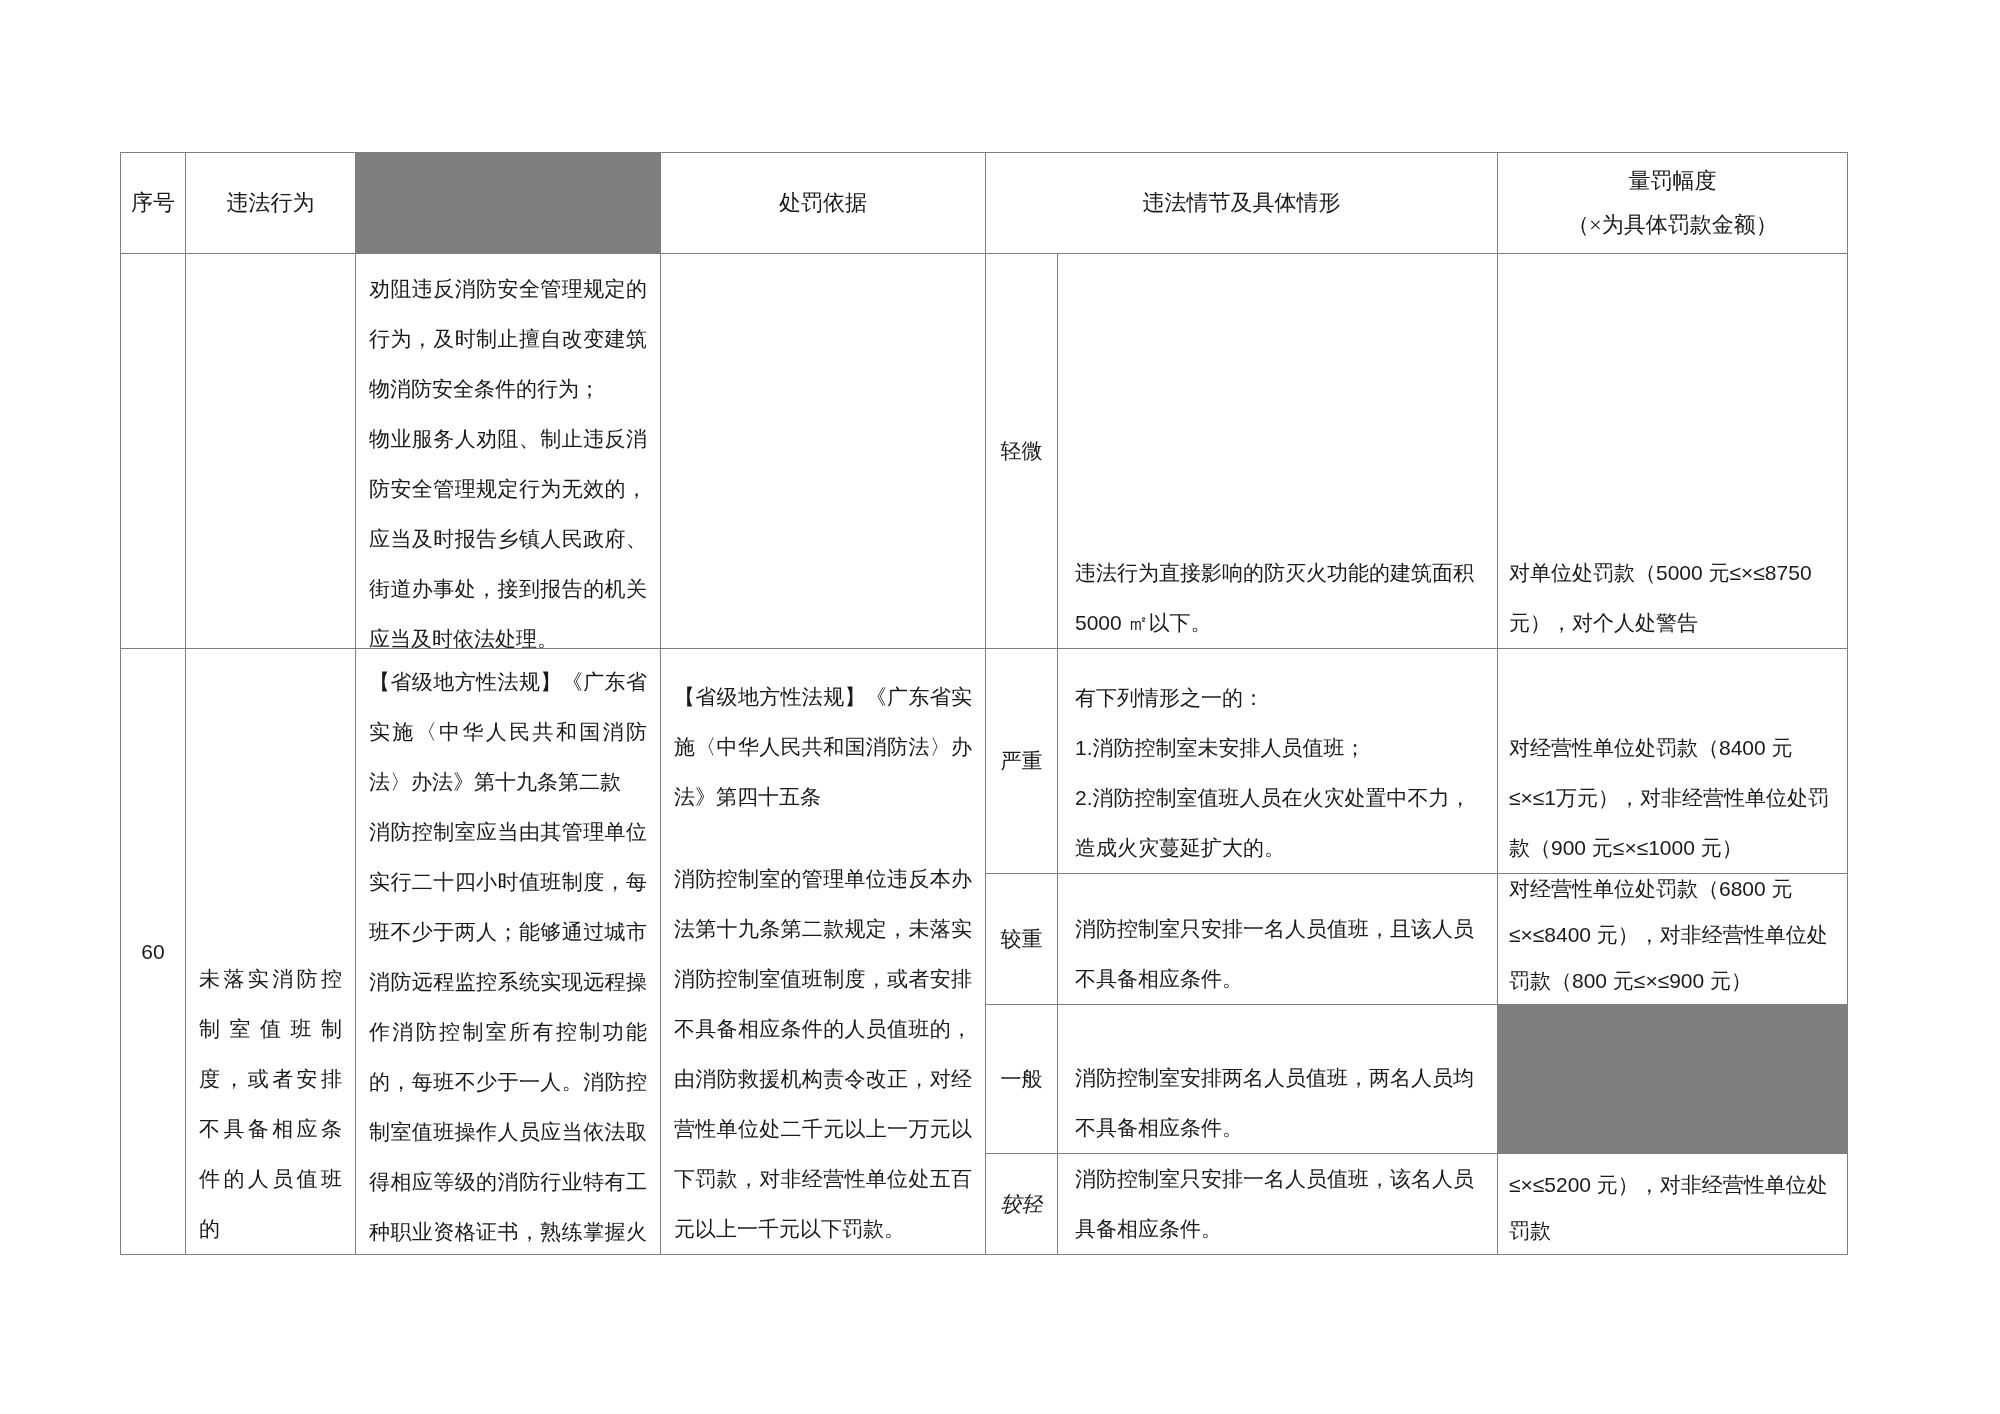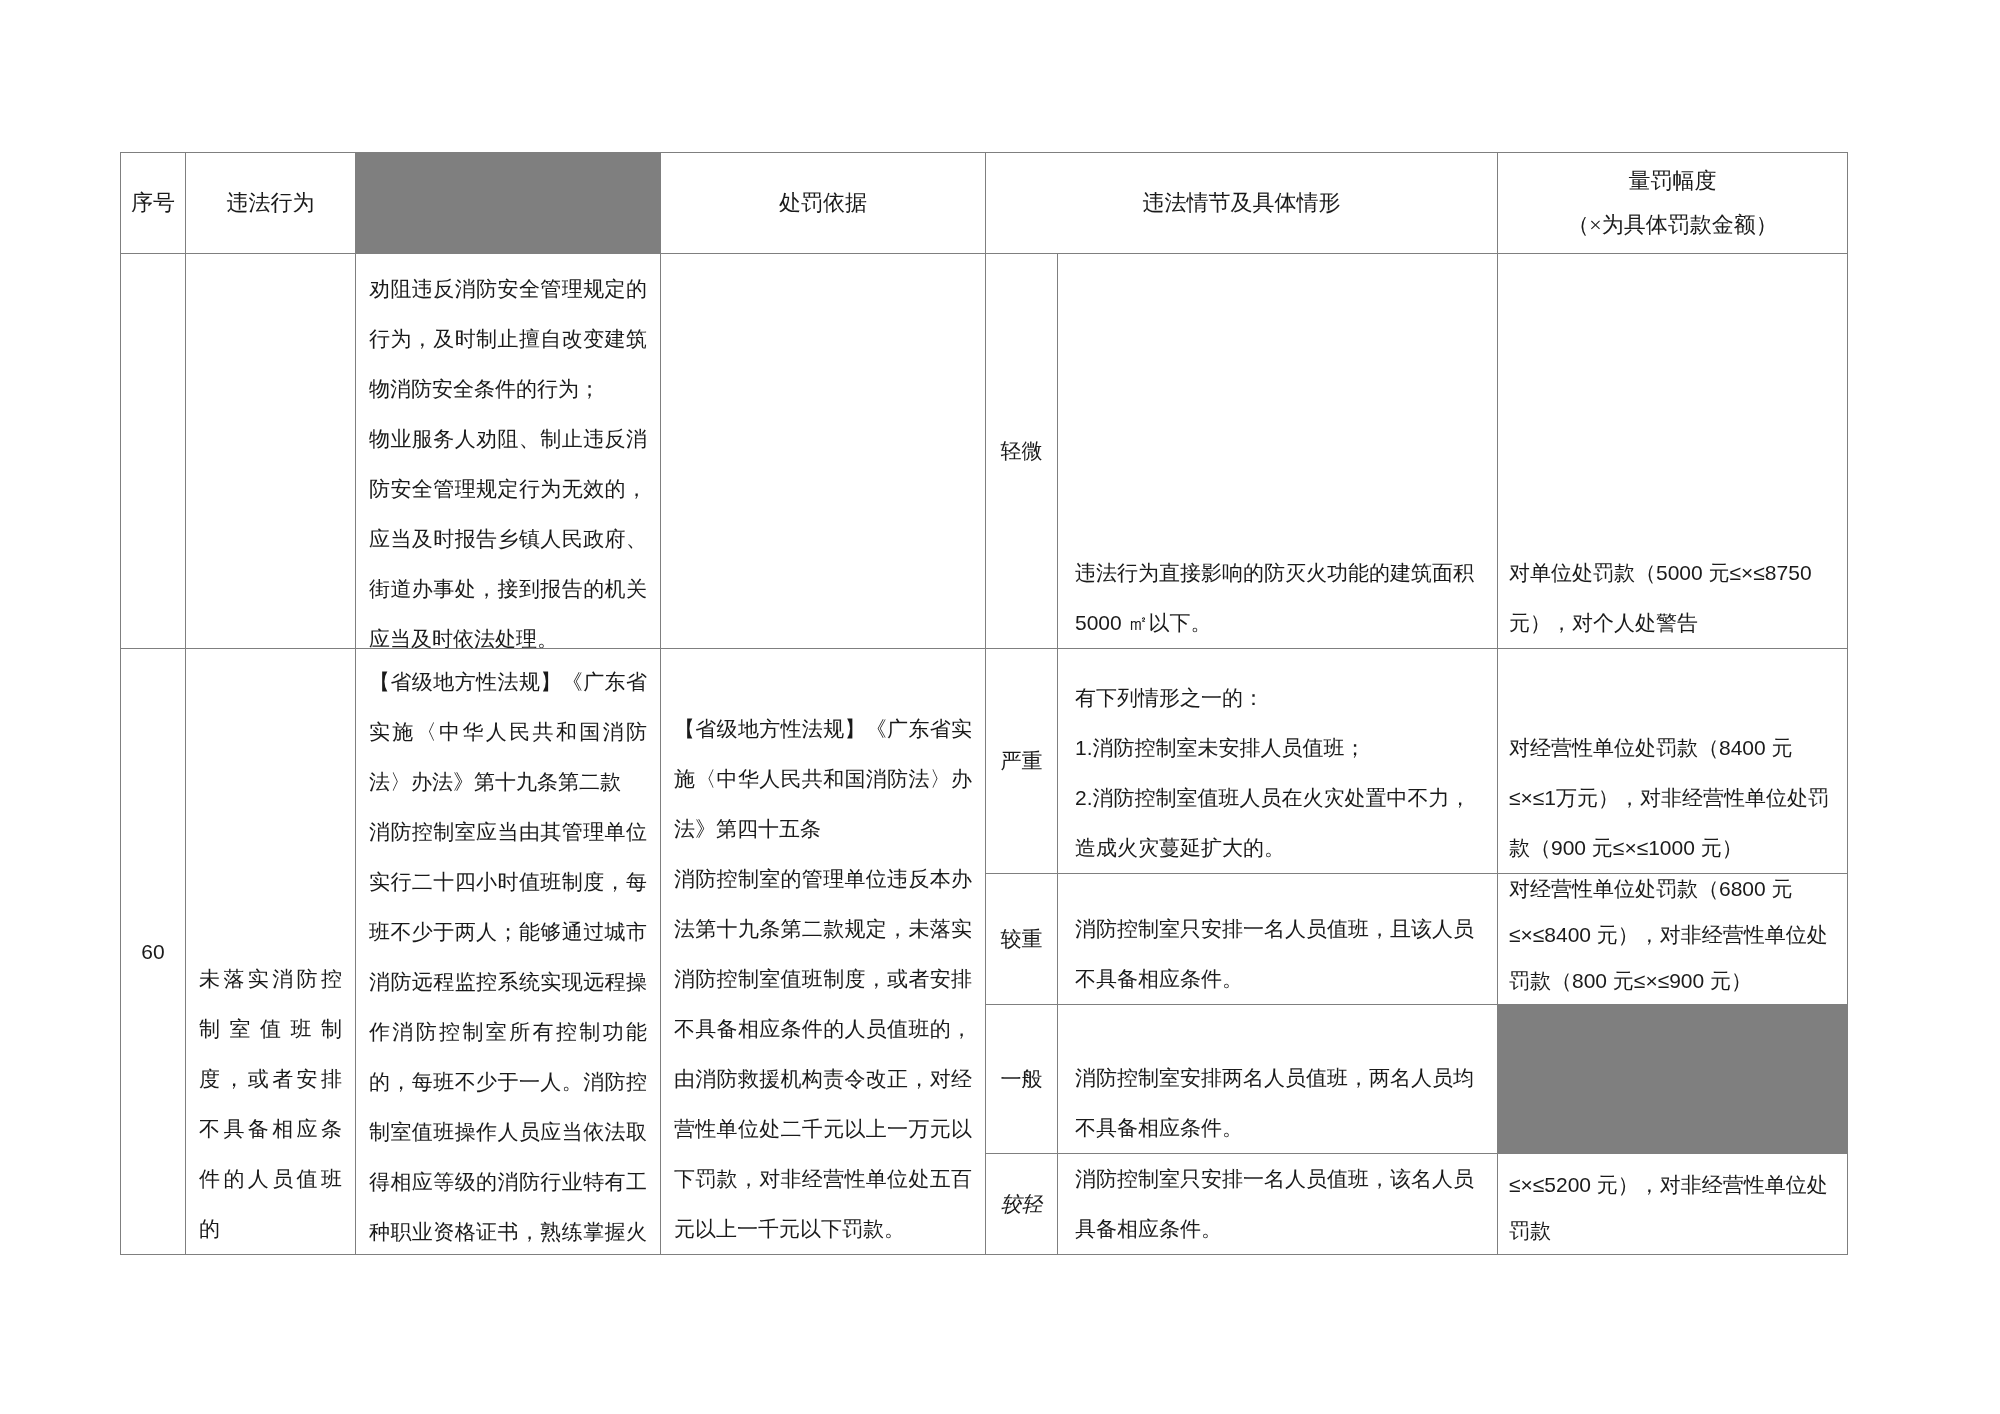--- a/index.html
+++ b/index.html
@@ -61,21 +61,21 @@
     </div>
 
     <div class="cell hvcenter" style="grid-area:3/1/7/2;">60</div>
     <div class="cell vcenter" style="grid-area:3/2/7/3;">
       <div class="text">未落实消防控制室值班制度，或者安排不具备相应条件的人员值班的</div>
     </div>
     <div class="cell" style="grid-area:3/3/7/4;padding-top:8px;">
       <div class="text">【省级地方性法规】《广东省实施〈中华人民共和国消防法〉办法》第十九条第二款</div>
       <div class="text">消防控制室应当由其管理单位实行二十四小时值班制度，每班不少于两人；能够通过城市消防远程监控系统实现远程操作消防控制室所有控制功能的，每班不少于一人。消防控制室值班操作人员应当依法取得相应等级的消防行业特有工种职业资格证书，熟练掌握火警处置程序和要求，依</div>
     </div>
-    <div class="cell vcenter" style="grid-area:3/4/7/5;">
+    <div class="cell vcenter" style="grid-area:3/4/7/5;gap:32px;">
       <div class="text">【省级地方性法规】《广东省实施〈中华人民共和国消防法〉办法》第四十五条</div>
       <div class="text">消防控制室的管理单位违反本办法第十九条第二款规定，未落实消防控制室值班制度，或者安排不具备相应条件的人员值班的，由消防救援机构责令改正，对经营性单位处二千元以上一万元以下罚款，对非经营性单位处五百元以上一千元以下罚款。</div>
     </div>
 
     <div class="cell hvcenter" style="grid-area:3/5/4/6;">严重</div>
     <div class="cell vcenter" style="grid-area:3/6/4/7;">
       <div class="sit">有下列情形之一的：</div>
       <div class="sit">1.消防控制室未安排人员值班；</div>
       <div class="sit">2.消防控制室值班人员在火灾处置中不力，造成火灾蔓延扩大的。</div>
     </div>

